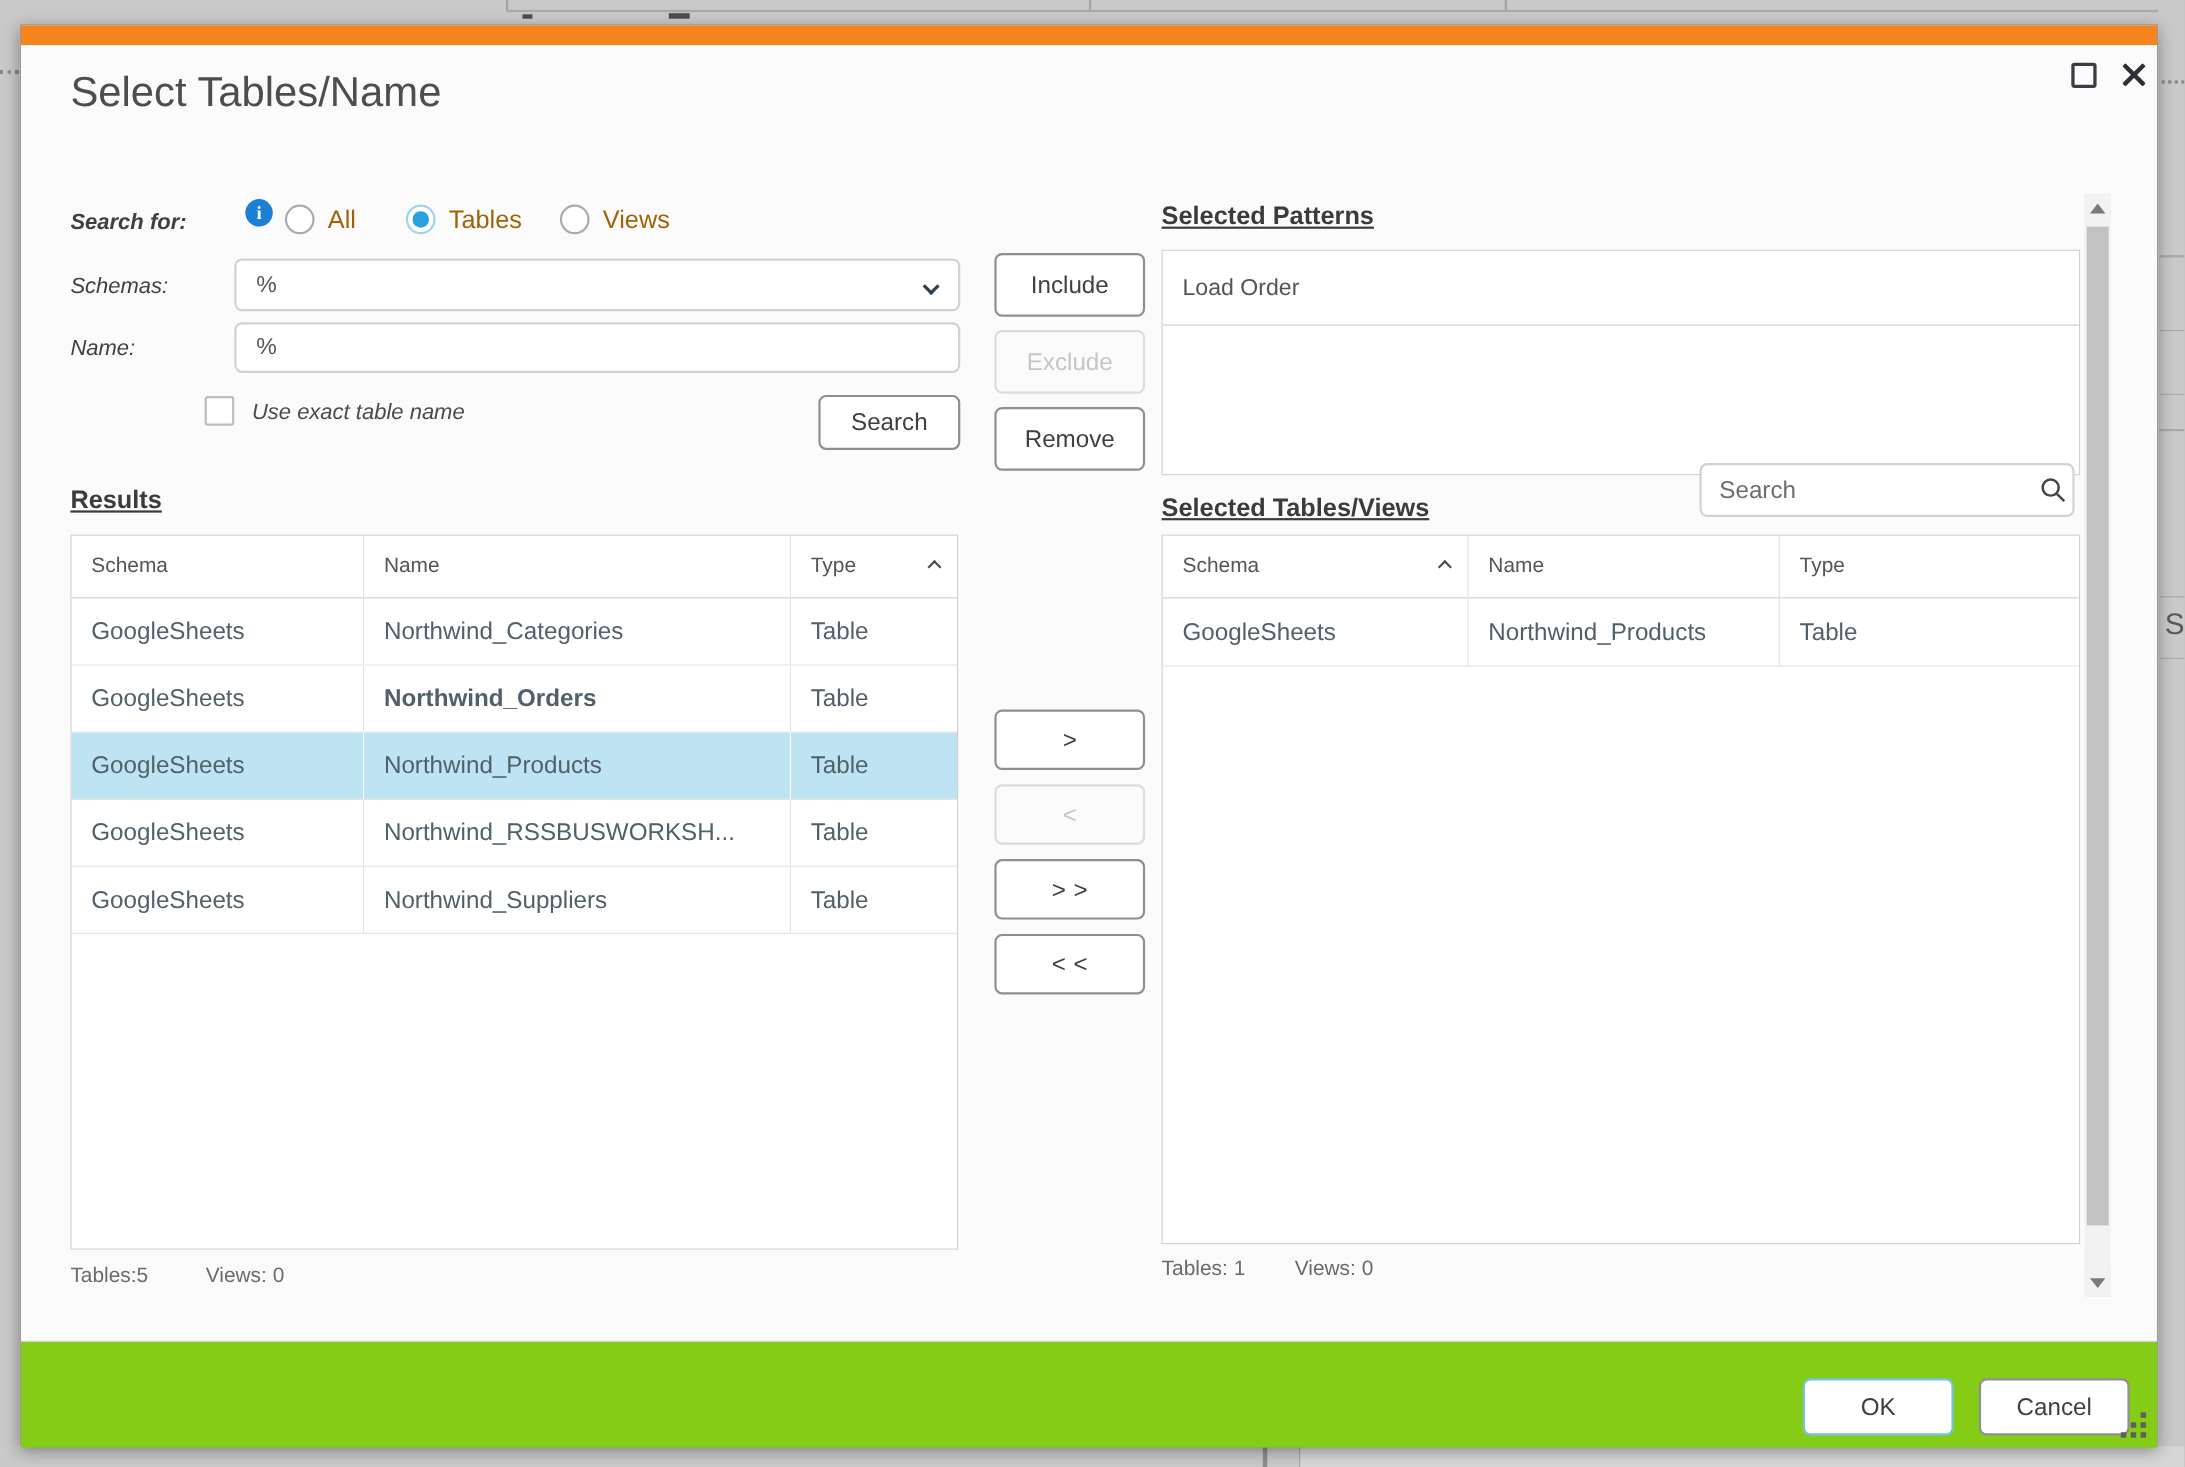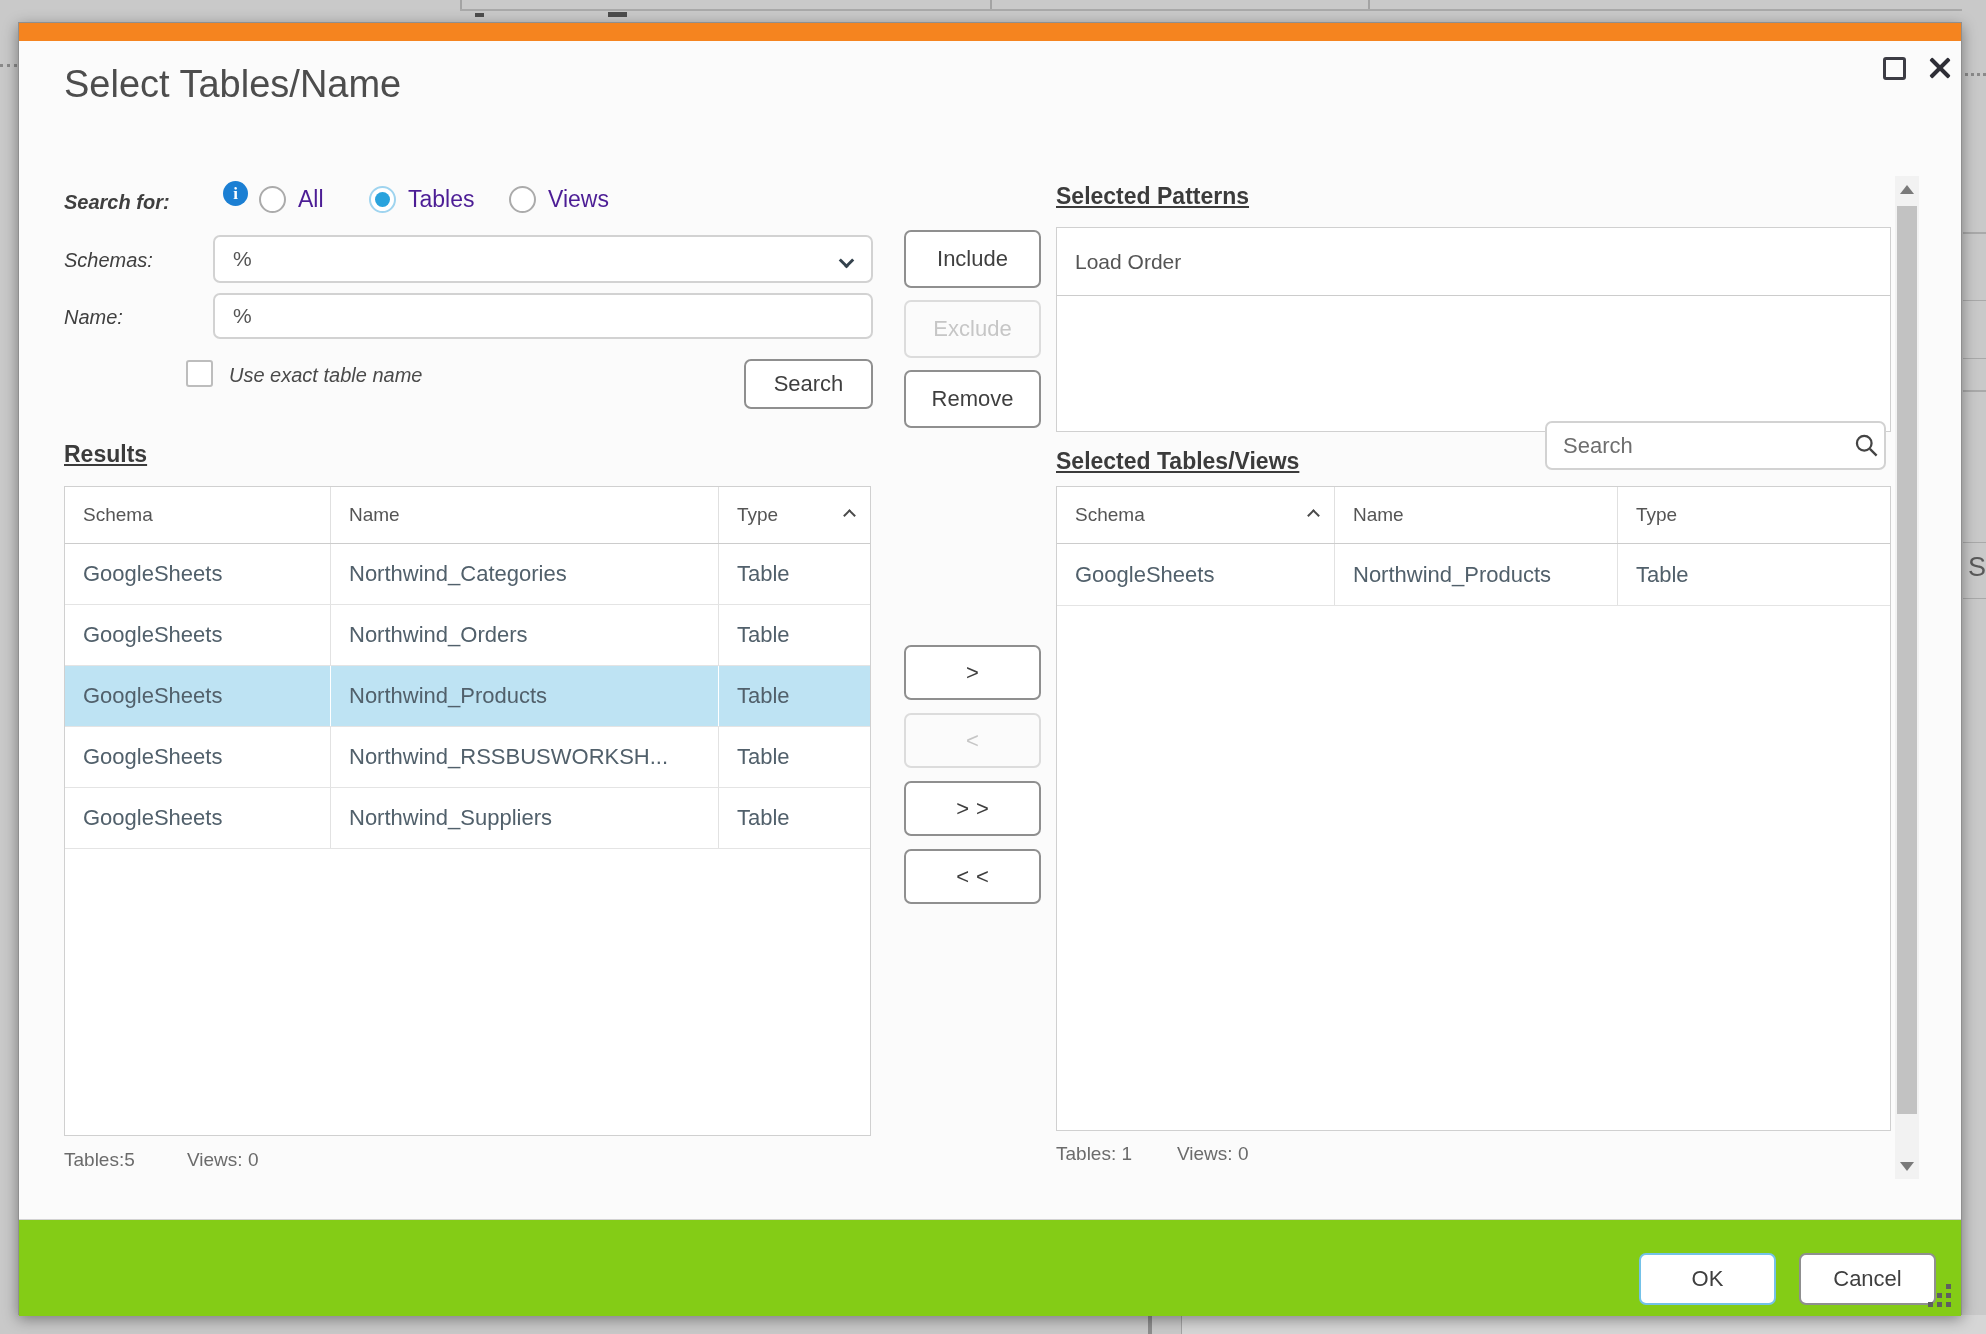--- a/index.html
+++ b/index.html
@@ -28,21 +28,21 @@
 
   
   .lbl{position:absolute;font-size:20px;color:#3f3f3f;font-style:italic;}
   .lbl.bold{font-weight:bold;}
   .info-icon{position:absolute;left:204px;top:158px;width:25px;height:25px;border-radius:50%;background:#1B7FD3;
              color:#fff;font-size:17px;font-weight:bold;text-align:center;line-height:25px;font-family:"Liberation Serif",serif;}
   .radio-opt{position:absolute;display:flex;align-items:center;cursor:pointer;}
   .radio-circle{width:27px;height:27px;border:2px solid #ababab;border-radius:50%;background:#fff;position:relative;flex:0 0 auto;}
   .radio-opt.selected .radio-circle{border-color:#9fd4ef;}
   .radio-opt.selected .radio-circle::after{content:"";position:absolute;left:4px;top:4px;width:15px;height:15px;border-radius:50%;background:#29A3DD;}
-  .radio-text{margin-left:12px;font-size:23px;color:#4c1d95;}
+  .radio-text{margin-left:12px;font-size:23px;color:#a16207;}
 
   .field{position:absolute;border:2px solid #d2d2d2;border-radius:7px;background:#fff;font-size:21px;color:#555;
          padding:0 0 0 18px;outline:none;}
   .chev{display:inline-block;width:11px;height:11px;border-style:solid;border-color:#34424d;}
   .chev.down{border-width:0 3px 3px 0;transform:rotate(45deg);}
   .chev-sort{width:9px;height:9px;border-style:solid;border-color:#4a4a4a;border-width:2px 0 0 2px;transform:rotate(45deg);}
   .schemas-chev{position:absolute;left:822px;top:232px;}
 
   .checkbox{position:absolute;left:167px;top:337px;width:27px;height:27px;border:2px solid #bdbdbd;border-radius:3px;background:#fff;cursor:pointer;}
 
@@ -171,21 +171,21 @@
           <span class="chev-sort sort-right"></span>
         </div>
       </div>
       <div class="g-row" style="height:61px;">
         <div class="g-cell" style="width:266px;">GoogleSheets</div>
         <div class="g-cell" style="width:388px;">Northwind_Categories</div>
         <div class="g-cell" style="flex:1;">Table</div>
       </div>
       <div class="g-row" style="height:61px;">
         <div class="g-cell" style="width:266px;">GoogleSheets</div>
-        <div class="g-cell" style="width:388px;">Northwind_Orders</div>
+        <div class="g-cell" style="width:388px;font-weight:bold;">Northwind_Orders</div>
         <div class="g-cell" style="flex:1;">Table</div>
       </div>
       <div class="g-row highlight" style="height:61px;">
         <div class="g-cell" style="width:266px;">GoogleSheets</div>
         <div class="g-cell" style="width:388px;">Northwind_Products</div>
         <div class="g-cell" style="flex:1;">Table</div>
       </div>
       <div class="g-row" style="height:61px;">
         <div class="g-cell" style="width:266px;">GoogleSheets</div>
         <div class="g-cell" style="width:388px;">Northwind_RSSBUSWORKSH...</div>

